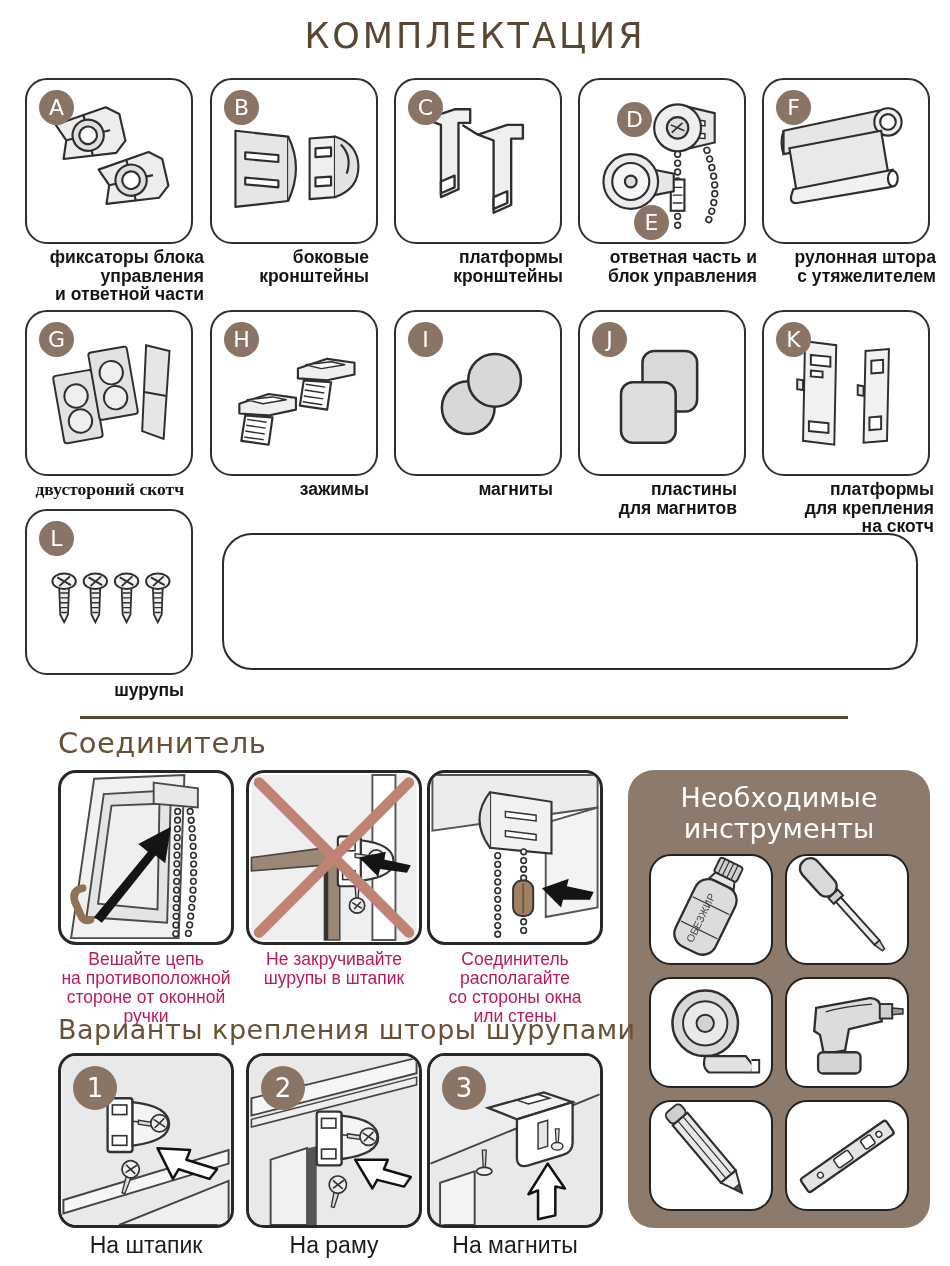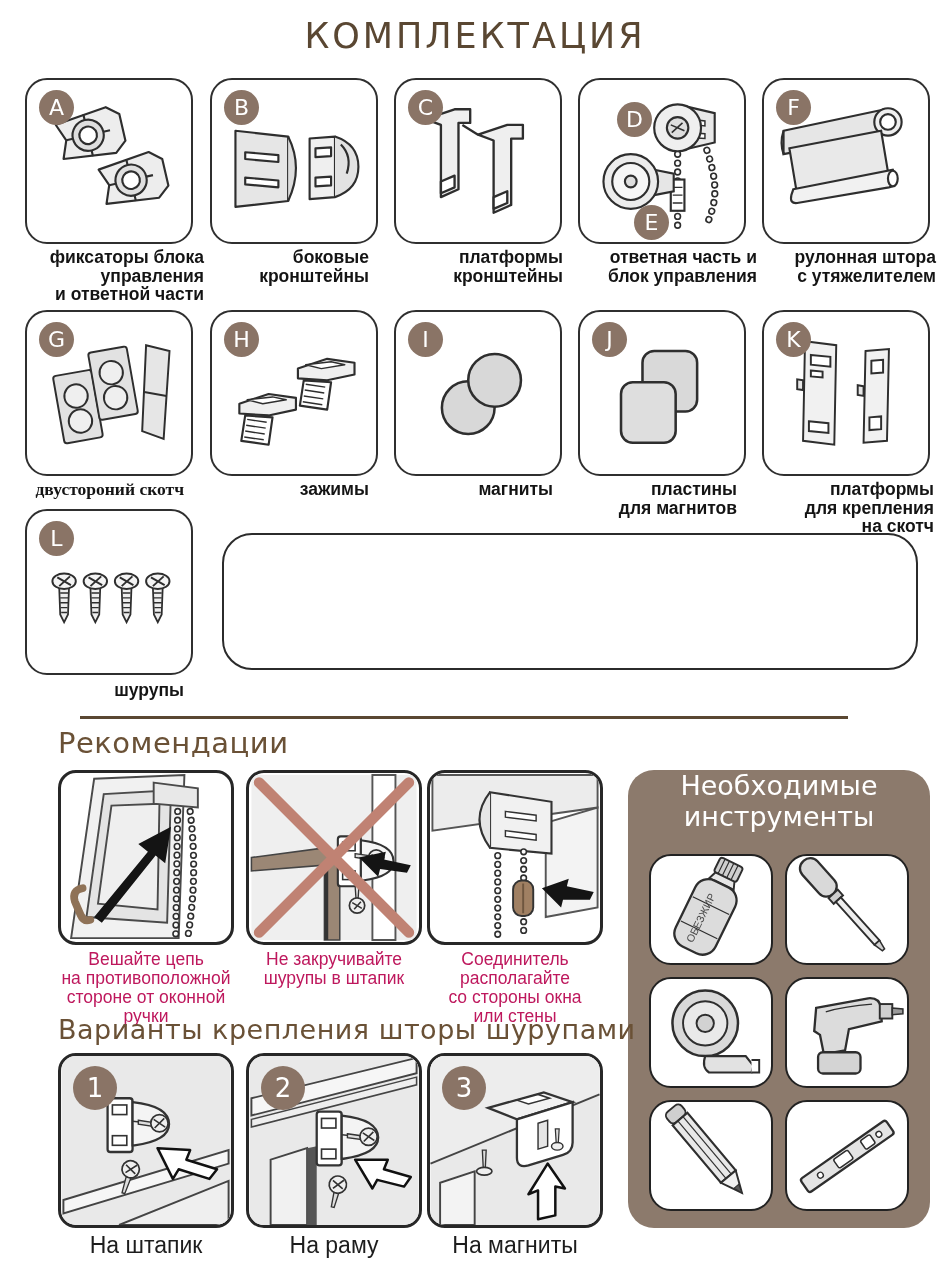--- a/index.html
+++ b/index.html
@@ -22,21 +22,21 @@
   .note-box{position:absolute;left:222px;top:533px;width:696px;height:137px;
         border:2px solid #2b2b2b;border-radius:30px;box-sizing:border-box;background:#fff;}
   .divider{position:absolute;left:80px;top:716px;width:768px;height:3px;background:#5a4732;}
   .section-heading{position:absolute;font-family:"DejaVu Sans",sans-serif;color:#6a5136;
         font-size:28px;letter-spacing:0.5px;}
   .ill-box{position:absolute;width:176px;height:175px;background:#fff;
         border:3px solid #272727;border-radius:18px;box-sizing:border-box;overflow:hidden;}
   .rec-caption{position:absolute;text-align:center;font-size:17.5px;line-height:1.08;color:#be185d;}
   .tools-panel{position:absolute;left:628px;top:770px;width:302px;height:458px;
         background:#8c7a6c;border-radius:26px;}
-  .tools-heading{margin:0;padding-top:0;text-align:center;color:#fff;
+  .tools-heading{margin:0;padding-top:12px;text-align:center;color:#fff;
         font-family:"DejaVu Sans",sans-serif;font-size:27px;font-weight:normal;line-height:1.15;}
   .tool-grid{position:absolute;left:21px;top:84px;width:260px;display:grid;
         grid-template-columns:124px 124px;grid-auto-rows:111px;gap:12px;}
   .tool-tile{background:#fff;border:2.5px solid #222;border-radius:22px;box-sizing:border-box;overflow:hidden;}
   .mount-caption{position:absolute;text-align:center;font-size:23px;color:#1d1d1d;}
   .chain-d{stroke:#2e2e2e;stroke-width:7.5;stroke-linecap:round;stroke-dasharray:0.1 9;fill:none;}
   .chain-l{stroke:#fcfcfc;stroke-width:4.2;stroke-linecap:round;stroke-dasharray:0.1 9;fill:none;}
 </style>
 </head>
 <body>
@@ -237,21 +237,21 @@
       <use href="#scr" x="102" y="72"></use>
         <use href="#scr" x="134" y="72"></use>
     </svg>
   </div>
   <div class="kit-caption" style="left:34px;top:681px;width:150px;">шурупы</div>
 
   <div class="note-box"></div>
 
   <div class="divider"></div>
 
-  <div class="section-heading" style="left:58px;top:726px;font-size:29px;">Рекомендации</div>
+  <div class="section-heading" style="left:58px;top:726px;font-size:29px;">Соединитель</div>
 
   <div class="ill-box" style="left:58px;top:770px;">
     <svg viewBox="0 0 176 176">
       <g stroke="#4a4a4a" stroke-width="2">
         <path d="M10 172 L34 6 L128 2 L122 172 Z" fill="#f1f1f1"></path>
         <path d="M26 150 L44 22 L114 18 L110 156 Z" fill="#e4e4e4"></path>
         <path d="M38 136 L52 34 L102 32 L100 142 Z" fill="#efefef"></path>
         <path d="M96 10 L142 16 L142 36 L96 32 Z" fill="#e8e8e8"></path>
       </g>
       <line class="chain-d" x1="121" y1="40" x2="119" y2="168"></line>

